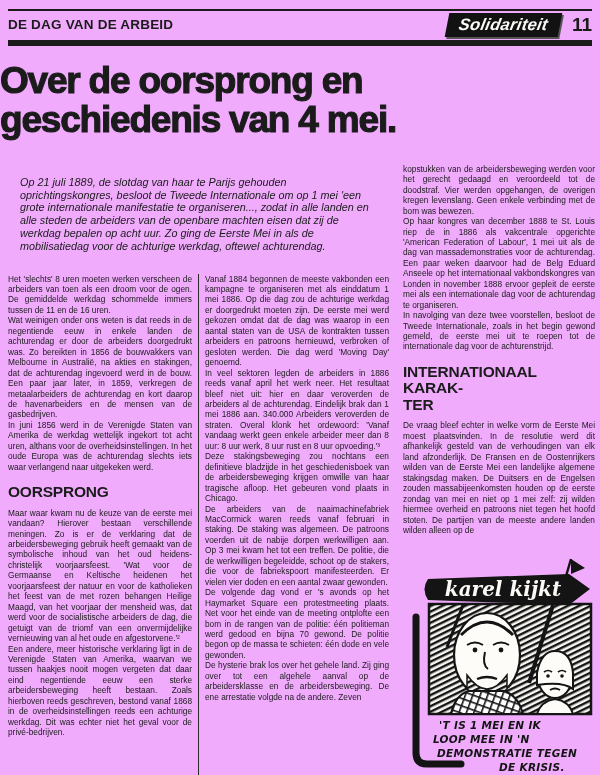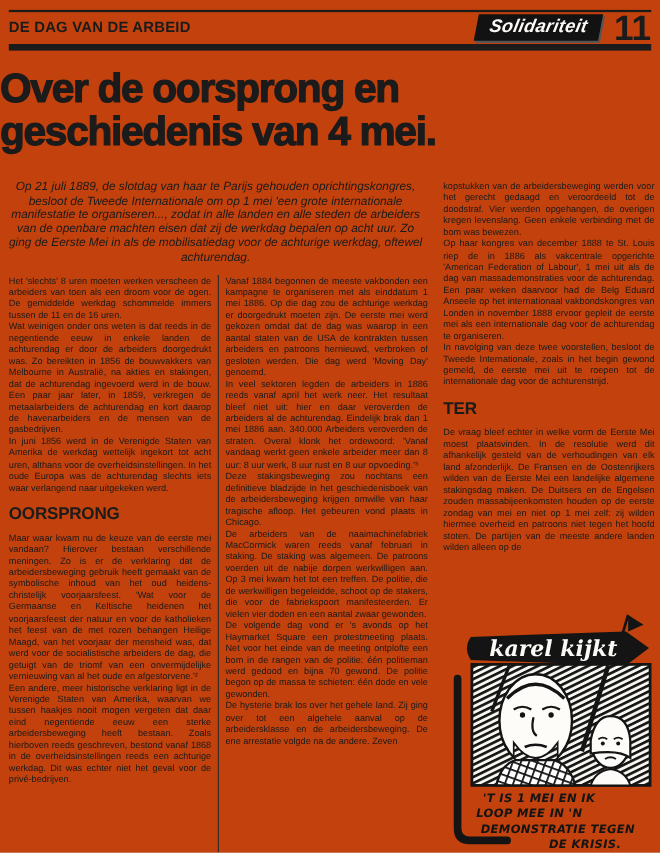--- a/index.html
+++ b/index.html
@@ -1,49 +1,49 @@
 <!DOCTYPE html>
 <html lang="nl"><head>
 <meta charset="utf-8">
 <style>
   html,body{margin:0;padding:0;}
   body{background:#d8d6d0;font-family:"Liberation Sans","DejaVu Sans",sans-serif;}
   .page{
     width:600px;height:775px;margin:0 auto;position:relative;overflow:hidden;
-    background:#c2410c;color:#1b1b1b;box-sizing:border-box;
+    background:#f0abfc;color:#1b1b1b;box-sizing:border-box;
   }
   *,*:before,*:after{box-sizing:border-box;}
 
   
   .masthead{padding:0 8px;}
   .rule-thin{height:2px;background:#1b1b1b;margin-top:9px;}
   .mast-row{display:flex;align-items:center;height:27px;position:relative;}
   .section-title{font-weight:bold;font-size:13.5px;letter-spacing:.2px;white-space:nowrap;}
   .brand-logo{
     margin-left:auto;background:#121212;transform:skewX(-11deg);
     padding:2px 12px 3px 12px;box-shadow:2px 2px 0 #555;
   }
   .brand-logo .brand-text{
     display:inline-block;font-style:italic;font-weight:bold;font-size:16.5px;
     color:#fbfaf6;letter-spacing:.3px;font-family:"Liberation Sans",sans-serif;
   }
-  .page-number{font-size:32px;font-weight:bold;margin-left:12px;line-height:1;}
+  .page-number{font-size:19px;font-weight:bold;margin-left:12px;line-height:1;}
   .rule-thick{height:6px;background:#1b1b1b;margin-top:2px;}
 
   
   .headline{
     font-weight:bold;font-size:37px;line-height:39px;
     letter-spacing:-1.2px;margin-top:15px;-webkit-text-stroke:1.1px #1b1b1b;
   }
 
   
   .content{display:flex;padding:0 8px;margin-top:13px;height:614px;}
   .leftwrap{width:384px;display:flex;flex-direction:column;}
   .intro{font-style:italic;font-size:10.8px;line-height:12.8px;padding-right:5px;}
-  .intro p{margin:0;text-align:center;}
+  .intro p{margin:12px;}
   .twocol{display:flex;margin-top:9px;flex:1;}
   .bodytext{font-size:8.3px;line-height:10.45px;text-align:justify;}
   .bodytext p{margin:0;}
   .colA,.colB{width:184px;}
   .vrule{width:1px;background:#2a2a2a;}
   .vrule-inner{margin:0 6px;}
   .vrule-outer{margin:0 7px;}
   .colC{flex:1;display:flex;flex-direction:column;}
   .col-heading{
     font-size:15.5px;line-height:16.5px;font-weight:bold;
@@ -110,20 +110,21 @@
       </div>
     </div>
 
     <div class="vrule vrule-outer"></div>
 
     <div class="colC bodytext">
       <p>kopstukken van de arbeidersbeweging werden voor het gerecht gedaagd en veroordeeld tot de doodstraf. Vier werden opgehangen, de overigen kregen levenslang. Geen enkele verbinding met de bom was bewezen.</p>
       <p>Op haar kongres van december 1888 te St. Louis riep de in 1886 als vakcentrale opgerichte 'American Federation of Labour', 1 mei uit als de dag van massademonstraties voor de achturendag. Een paar weken daarvoor had de Belg Eduard Anseele op het internationaal vakbondskongres van Londen in november 1888 ervoor gepleit de eerste mei als een internationale dag voor de achturendag te organiseren.</p>
       <p>In navolging van deze twee voorstellen, besloot de Tweede Internationale, zoals in het begin gewond gemeld, de eerste mei uit te roepen tot de internationale dag voor de achturenstrijd.</p>
       <h2 class="col-heading">
+        <span class="hl">INTERNATIONAAL KARAK-</span>
         <span class="hl">TER</span>
       </h2>
       <p>De vraag bleef echter in welke vorm de Eerste Mei moest plaatsvinden. In de resolutie werd dit afhankelijk gesteld van de verhoudingen van elk land afzonderlijk. De Fransen en de Oostenrijkers wilden van de Eerste Mei een landelijke algemene stakingsdag maken. De Duitsers en de Engelsen zouden massabijeenkomsten houden op de eerste zondag van mei en niet op 1 mei zelf: zij wilden hiermee overheid en patroons niet tegen het hoofd stoten. De partijen van de meeste andere landen wilden alleen op de</p>
 
       <div class="cartoon">
         <svg width="192" height="218" viewBox="0 0 192 218" aria-hidden="true">
           <defs>
             <pattern id="hatch" width="5" height="5" patternUnits="userSpaceOnUse" patternTransform="rotate(64)">
               <rect width="5" height="5" fill="#f7f6f1"></rect>
               <rect width="2.4" height="5" fill="#141414"></rect>

